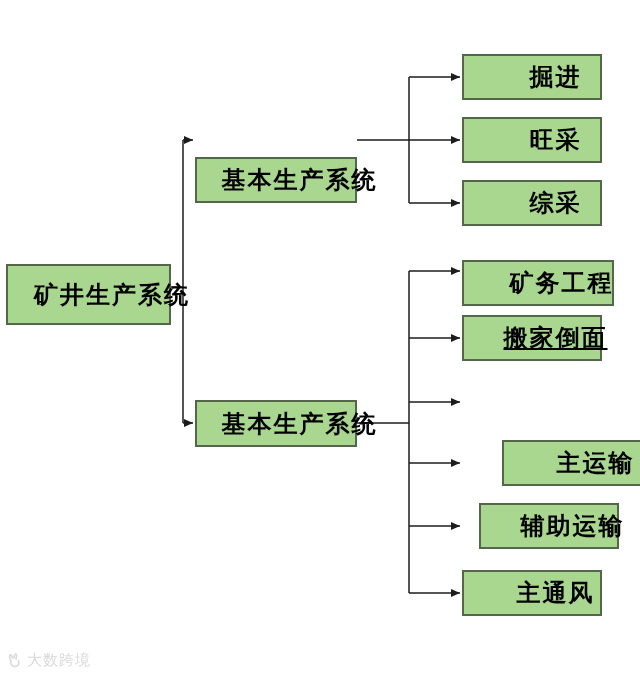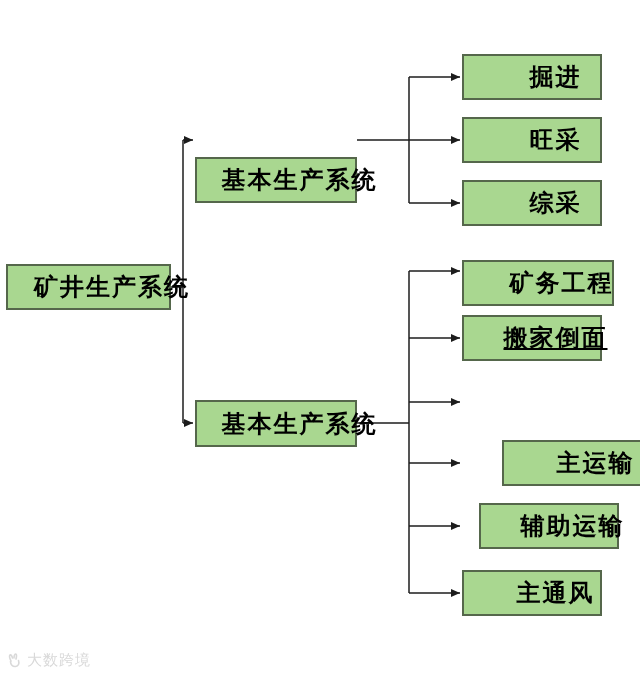--- a/index.html
+++ b/index.html
@@ -89,21 +89,21 @@
       <path d="M409,271 V593"></path>
       <path d="M409,271 H460" marker-end="url(#arr)"></path>
       <path d="M409,338 H460" marker-end="url(#arr)"></path>
       <path d="M409,402 H460" marker-end="url(#arr)"></path>
       <path d="M409,463 H460" marker-end="url(#arr)"></path>
       <path d="M409,526 H460" marker-end="url(#arr)"></path>
       <path d="M409,593 H460" marker-end="url(#arr)"></path>
     </g>
   </svg>
 
-  <div class="node" style="left:6px; top:264px; width:165px; height:46px;">矿井生产系统</div>
+  <div class="node" style="left:6px; top:264px; width:165px; height:61px;">矿井生产系统</div>
 
   <div class="node" style="left:195px; top:117px; width:162px; height:46px;margin-top:40px;">基本生产系统</div>
   <div class="node" style="left:195px; top:400px; width:162px; height:47px;">基本生产系统</div>
 
   <div class="node" style="left:462px; top:54px; width:140px; height:46px;">掘进</div>
   <div class="node" style="left:462px; top:117px; width:140px; height:46px;">旺采</div>
   <div class="node" style="left:462px; top:180px; width:140px; height:46px;">综采</div>
 
   <div class="node" style="left:462px; top:260px; width:152px; height:46px;">矿务工程</div>
   <div class="node" style="left:462px; top:315px; width:140px; height:46px;text-decoration:underline;">搬家倒面</div>

